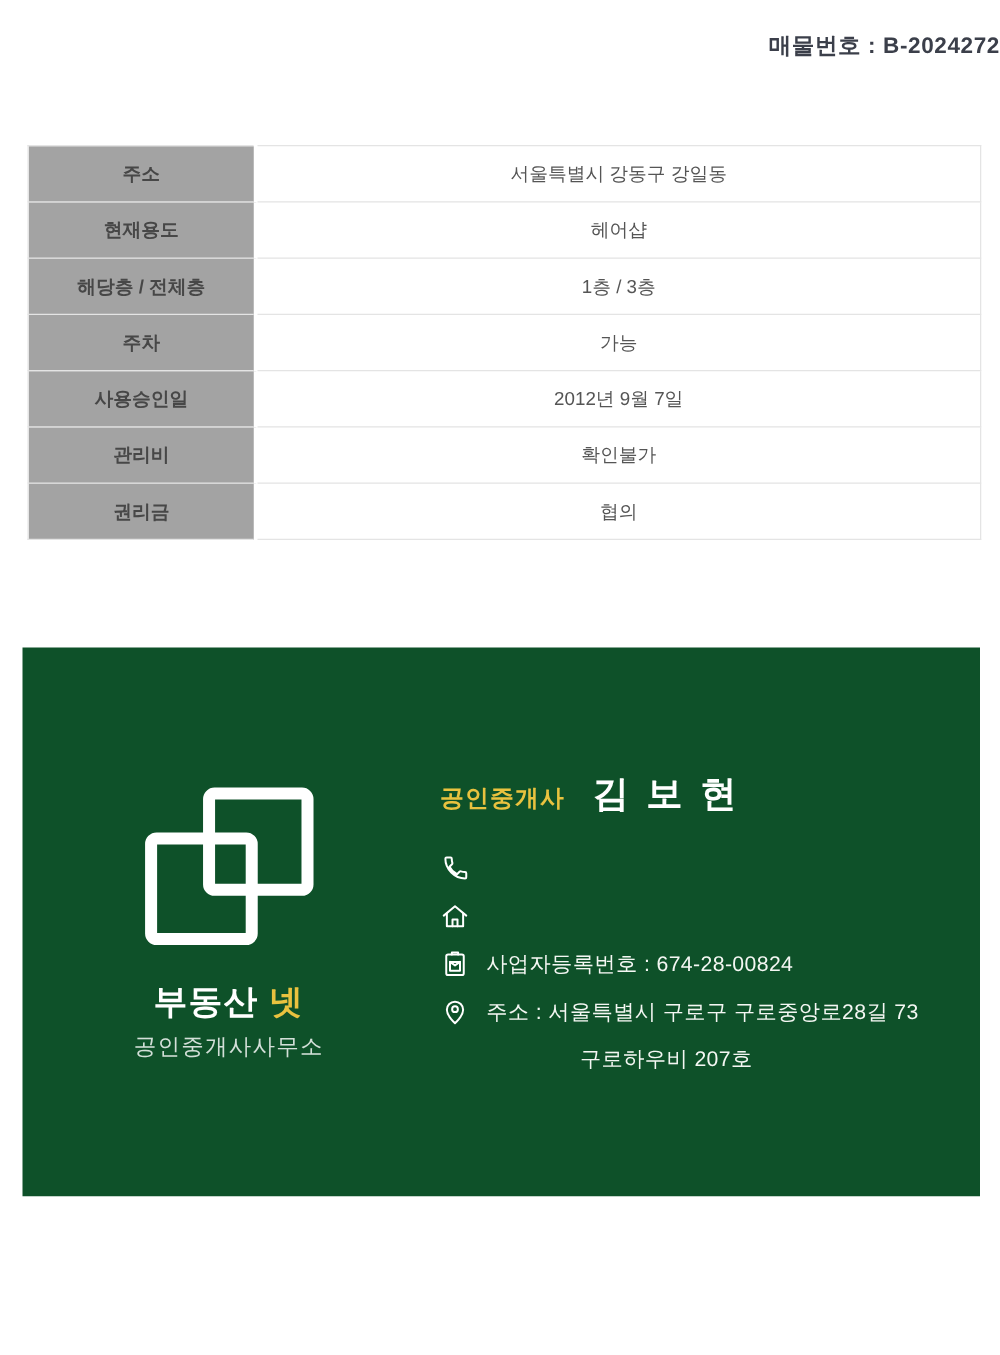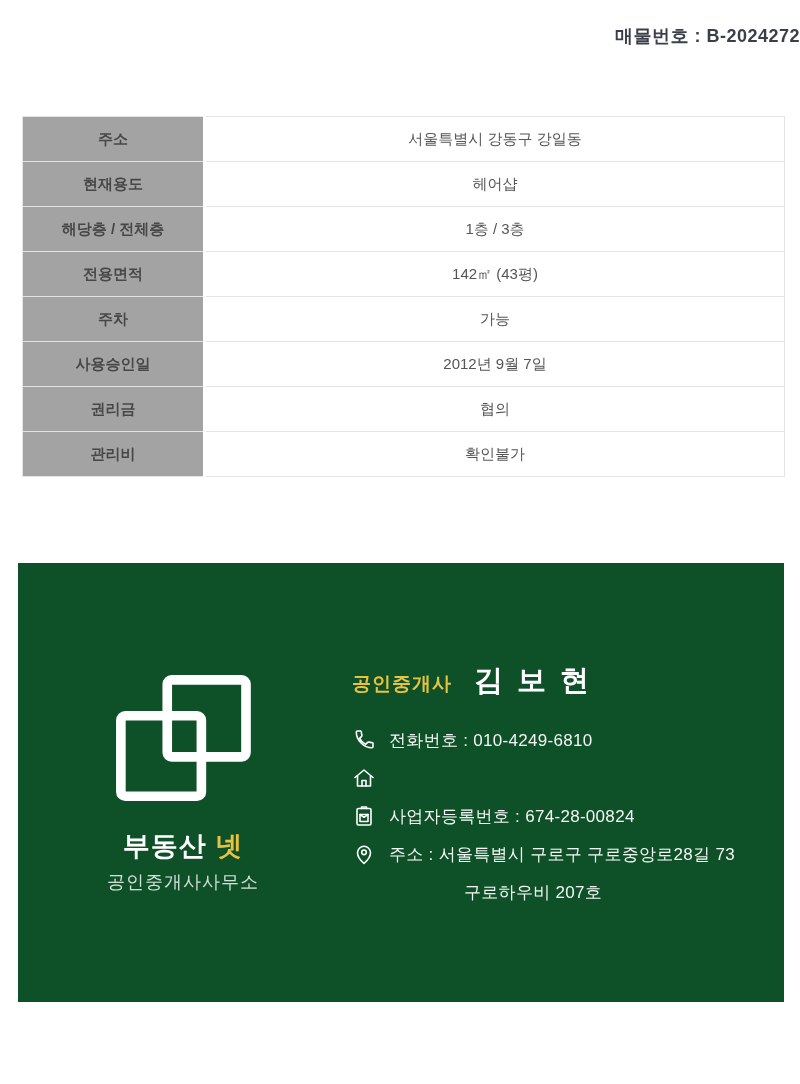--- a/index.html
+++ b/index.html
@@ -83,38 +83,34 @@
     </tr>
     <tr>
       <td class="cell-label">현재용도</td>
       <td class="cell-value">헤어샵</td>
     </tr>
     <tr>
       <td class="cell-label">해당층 / 전체층</td>
       <td class="cell-value">1층 / 3층</td>
     </tr>
     <tr>
-      <td class="cell-label">전용면적</td>
-      <td class="cell-value">142㎡ (43평)</td>
-    </tr>
-    <tr>
       <td class="cell-label">주차</td>
       <td class="cell-value">가능</td>
     </tr>
     <tr>
       <td class="cell-label">사용승인일</td>
       <td class="cell-value">2012년 9월 7일</td>
     </tr>
     <tr>
+      <td class="cell-label">관리비</td>
+      <td class="cell-value">확인불가</td>
+    </tr>
+    <tr>
       <td class="cell-label">권리금</td>
       <td class="cell-value">협의</td>
-    </tr>
-    <tr>
-      <td class="cell-label">관리비</td>
-      <td class="cell-value">확인불가</td>
     </tr>
   </tbody>
 </table>
 
 <div class="agent-card">
 
   <div class="card-left">
     <svg class="logo-mark" viewBox="0 0 160 160" fill="none" xmlns="http://www.w3.org/2000/svg">
       <rect x="62" y="9" width="90" height="88" rx="5" stroke="#ffffff" stroke-width="11"></rect>
       <rect x="9" y="50" width="92" height="92" rx="5" stroke="#ffffff" stroke-width="11"></rect>
@@ -130,21 +126,20 @@
 
     <div class="agent-line">
       <span class="agent-title">공인중개사</span>
       <span class="agent-name">김 보 현</span>
     </div>
 
     <div class="contact-row">
       <svg class="cicon" viewBox="0 0 24 24" fill="none" stroke="#ffffff" stroke-width="1.6" stroke-linecap="round" stroke-linejoin="round">
         <path d="M7.6 10.4c1.3 2.6 3.4 4.7 6 6l2-2c.3-.3.7-.4 1.1-.3 1 .3 2.1.5 3.3.5.6 0 1 .5 1 1v3.1c0 .6-.4 1-1 1C11.7 19.7 4.3 12.3 4.3 4c0-.6.4-1 1-1h3.1c.5 0 1 .4 1 1 0 1.2.2 2.3.5 3.3.1.4 0 .8-.3 1.1l-2 2z"></path>
       </svg>
-      <span>전화번호 : 010-4249-6810</span>
     </div>
 
     <div class="contact-row">
       <svg class="cicon" viewBox="0 0 24 24" fill="none" stroke="#ffffff" stroke-width="1.6" stroke-linecap="round" stroke-linejoin="round">
         <path d="M3 11.5 12 4l9 7.5"></path>
         <path d="M5.5 9.8V20h13V9.8"></path>
         <path d="M10 20v-5.5h4V20"></path>
       </svg>
     </div>
 

